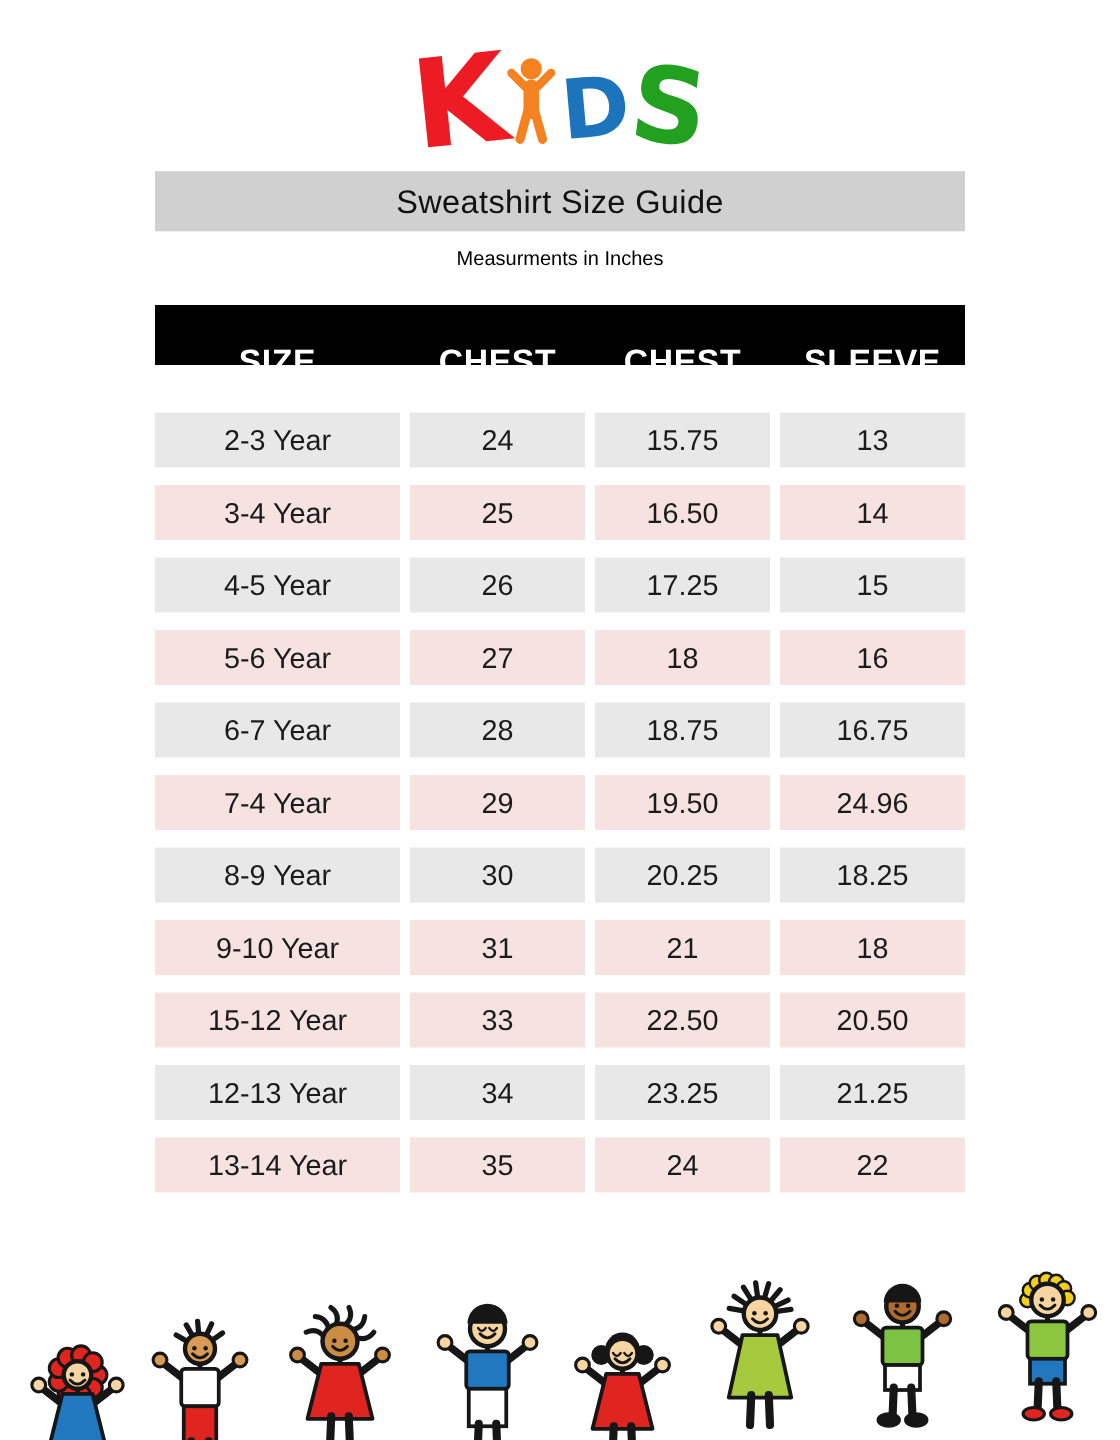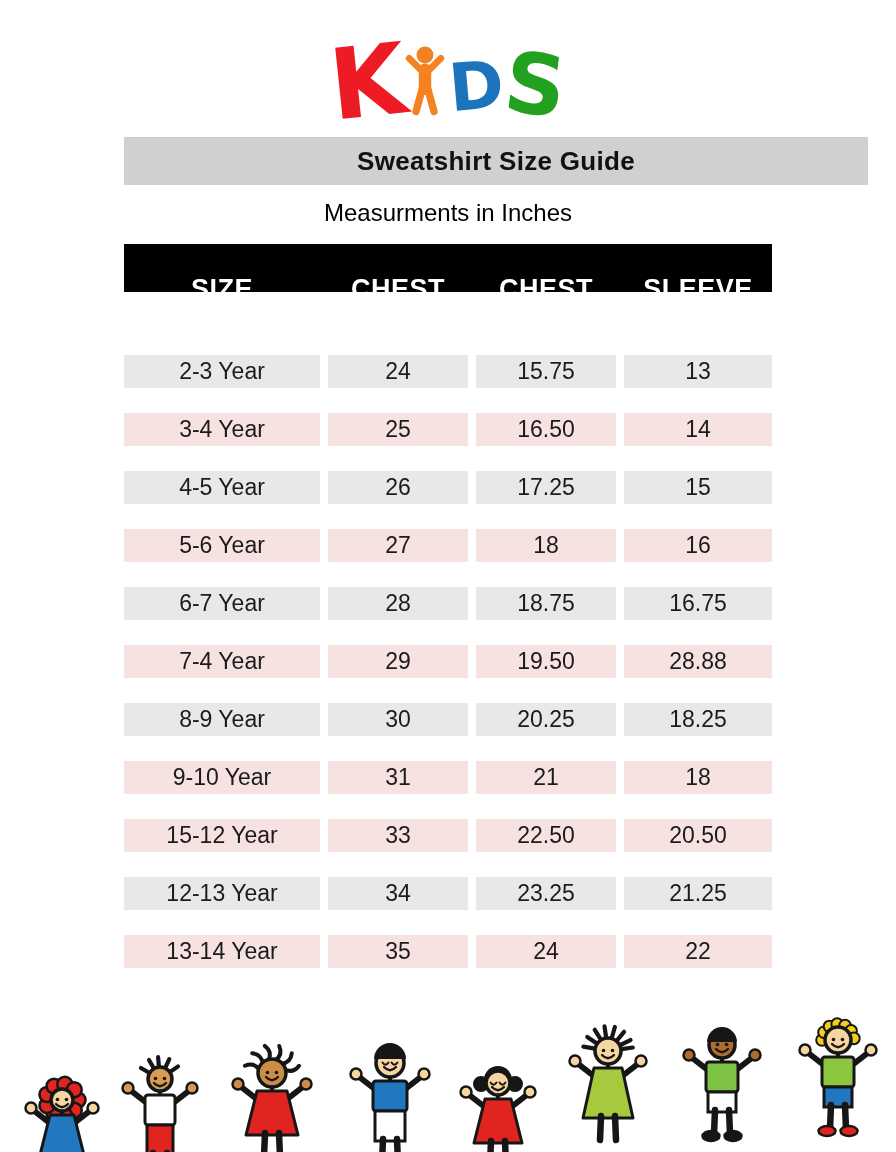--- a/index.html
+++ b/index.html
@@ -13,43 +13,43 @@
     display:flex;justify-content:center;align-items:flex-end;
     font-family:"DejaVu Sans", sans-serif;font-weight:bold;
   }
   .logo span{display:inline-block;line-height:.82;}
   .lk{font-size:98px;transform:rotate(-6deg);}
   .lperson{margin:0 1px 6px -4px;}
   .ld{font-size:66px;margin:0 1px 8px 0;transform:rotate(-5deg);}
   .ls{font-size:84px;margin-bottom:2px;transform:rotate(7deg);}
   
   .title-band{
-    position:absolute;left:124px;top:137px;width:744px;height:48px;
+    position:absolute;left:124px;top:137px;width:648px;height:48px;
     background:var(--band-bg,#d0d0d0);
     display:flex;align-items:center;justify-content:center;
-    font-size:26px;font-weight:bold;letter-spacing:.3px;
+    font-size:26px;font-weight:normal;letter-spacing:.3px;
   }
   .subtitle{
     position:absolute;left:0;top:199px;width:896px;text-align:center;
-    font-size:24px;color:#000;
+    font-size:16px;color:#000;
   }
   
   .thead{
     position:absolute;left:124px;top:244px;width:648px;height:48px;
     background:var(--head-bg,#000);color:var(--head-fg,#fff);
     display:grid;grid-template-columns:196px 140px 140px 148px;column-gap:8px;
   }
   .thead .hcell{
     display:flex;align-items:center;justify-content:center;
     font-size:27px;font-weight:bold;letter-spacing:.5px;margin-top:30px;
   }
   .tbody{position:absolute;left:124px;top:330px;width:648px;}
   .row{
     display:grid;grid-template-columns:196px 140px 140px 148px;column-gap:8px;
-    height:33px;margin-bottom:14px;margin-top:25px;
+    height:44px;margin-bottom:14px;
   }
   .cell{
     display:flex;align-items:center;justify-content:center;
     font-size:23px;color:#1b1b1b;
   }
   .row.even .cell{background:var(--row-even,#e9e8e8);}
   .row.odd  .cell{background:var(--row-odd,#f6e2e1);}
   
   .kids-strip{position:absolute;left:0;top:1015px;width:896px;height:137px;}
 </style>
@@ -110,21 +110,21 @@
     <div class="row even">
       <div class="cell">6-7 Year</div>
       <div class="cell">28</div>
       <div class="cell">18.75</div>
       <div class="cell">16.75</div>
     </div>
     <div class="row odd">
       <div class="cell">7-4 Year</div>
       <div class="cell">29</div>
       <div class="cell">19.50</div>
-      <div class="cell">28.88</div>
+      <div class="cell">24.96</div>
     </div>
     <div class="row even">
       <div class="cell">8-9 Year</div>
       <div class="cell">30</div>
       <div class="cell">20.25</div>
       <div class="cell">18.25</div>
     </div>
     <div class="row odd">
       <div class="cell">9-10 Year</div>
       <div class="cell">31</div>

